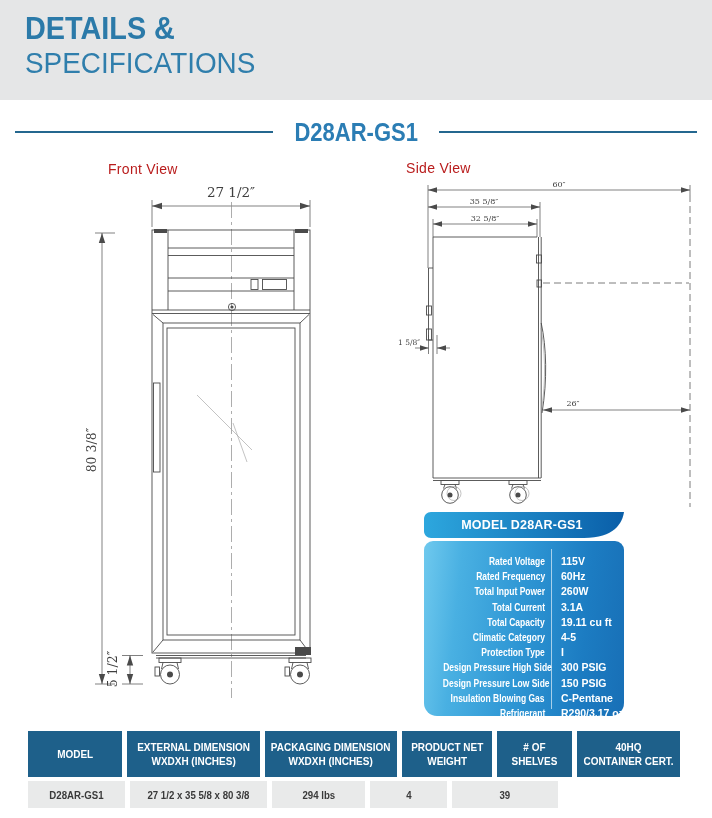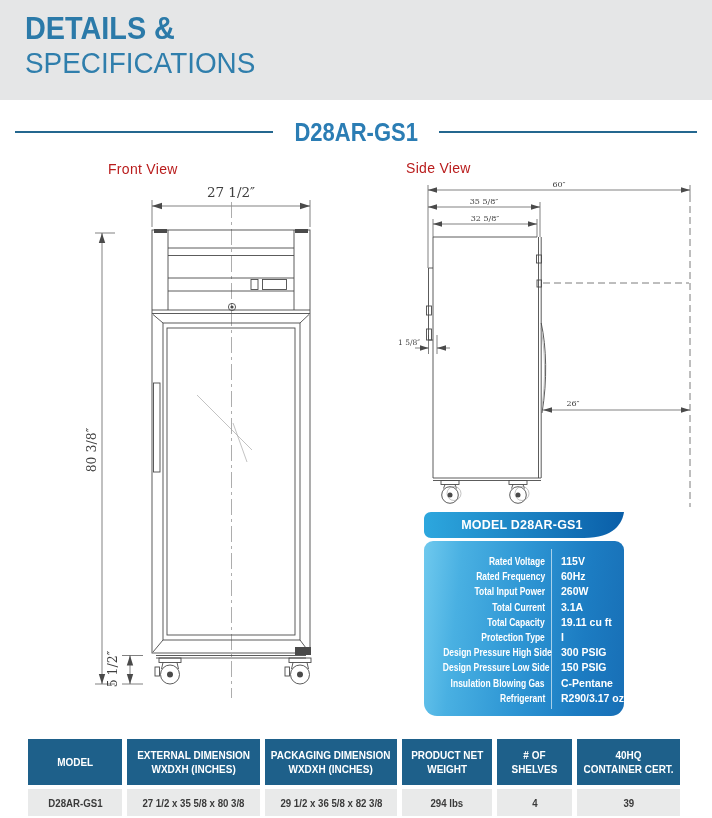--- a/index.html
+++ b/index.html
@@ -40,21 +40,21 @@
              background:linear-gradient(96deg,#6fc9ee 0%,#49b0e2 18%,#2e96d4 48%,#1c7cc2 78%,#186fb6 100%);
              padding-top:13px;box-sizing:border-box;}
   .spec-divider{position:absolute;left:127px;top:37px;width:1px;height:160px;background:rgba(255,255,255,.6);}
   .srow{display:flex;line-height:15.2px;color:#fff;font-size:10px;font-weight:700;}
   .srow .slabel{width:121px;text-align:right;white-space:nowrap;}
   .srow .slabel .lblx{display:inline-block;transform:scaleX(.85);transform-origin:100% 50%;font-style:normal;}
   .srow .sval{padding-left:16px;font-size:10.5px;white-space:nowrap;}
 
   
   .btable{position:absolute;left:28px;top:731px;width:652px;}
-  .btable .hrow{display:flex;gap:5px;margin-top:8px;}
+  .btable .hrow{display:flex;gap:5px;}
   .btable .th{background:#1e608a;color:#fff;height:46px;display:flex;flex-direction:column;
               justify-content:center;text-align:center;}
   .btable .th div{font-size:10.5px;font-weight:700;line-height:1.35;transform:scaleX(.95);white-space:nowrap;}
   .btable .drow{display:flex;gap:5px;margin-top:4px;}
   .btable .td{background:#e9eaea;height:27px;display:flex;align-items:center;justify-content:center;}
   .btable .td span{font-size:10.5px;font-weight:700;color:#3a3a3a;transform:scaleX(.92);white-space:nowrap;}
   .c0{width:97px;} .c1{width:137px;} .c2{width:135px;} .c3{width:93px;} .c4{width:77px;} .c5{width:106px;}
 </style>
 </head>
 <body>
@@ -234,20 +234,24 @@
         </div>
       <div class="srow">
           <span class="slabel"><i class="lblx">Total Current</i></span>
           <span class="sval">3.1A</span>
         </div>
       <div class="srow">
           <span class="slabel"><i class="lblx">Total Capacity</i></span>
           <span class="sval">19.11 cu ft</span>
         </div>
       <div class="srow">
+          <span class="slabel"><i class="lblx">Climatic Category</i></span>
+          <span class="sval">4-5</span>
+        </div>
+      <div class="srow">
           <span class="slabel"><i class="lblx">Protection Type</i></span>
           <span class="sval">I</span>
         </div>
       <div class="srow">
           <span class="slabel"><i class="lblx">Design Pressure High Side</i></span>
           <span class="sval">300 PSIG</span>
         </div>
       <div class="srow">
           <span class="slabel"><i class="lblx">Design Pressure Low Side</i></span>
           <span class="sval">150 PSIG</span>
@@ -291,23 +295,20 @@
           <div>CONTAINER CERT.</div>
       </div>
     </div>
     <div class="drow">
       <div class="td c0">
           <span>D28AR-GS1</span>
         </div>
       <div class="td c1">
           <span>27 1/2 x 35 5/8 x 80 3/8</span>
         </div>
-      <div class="td c2">
-          <span>29 1/2 x 36 5/8 x 82 3/8</span>
-        </div>
       <div class="td c3">
           <span>294 lbs</span>
         </div>
       <div class="td c4">
           <span>4</span>
         </div>
       <div class="td c5">
           <span>39</span>
         </div>
     </div>

